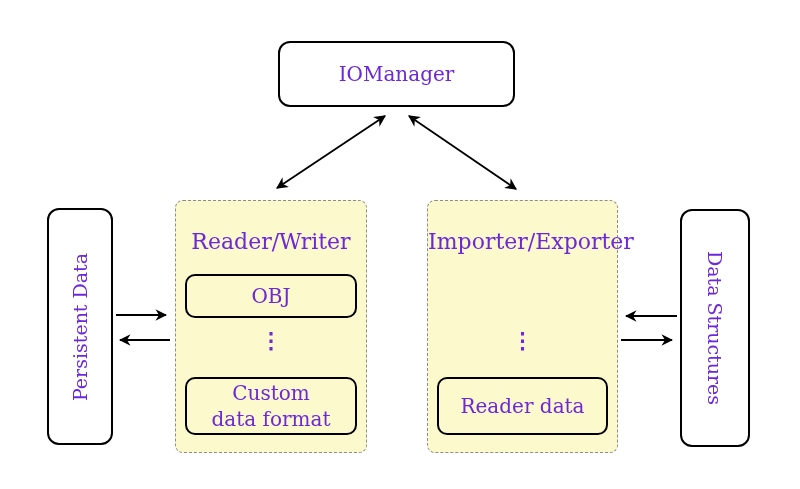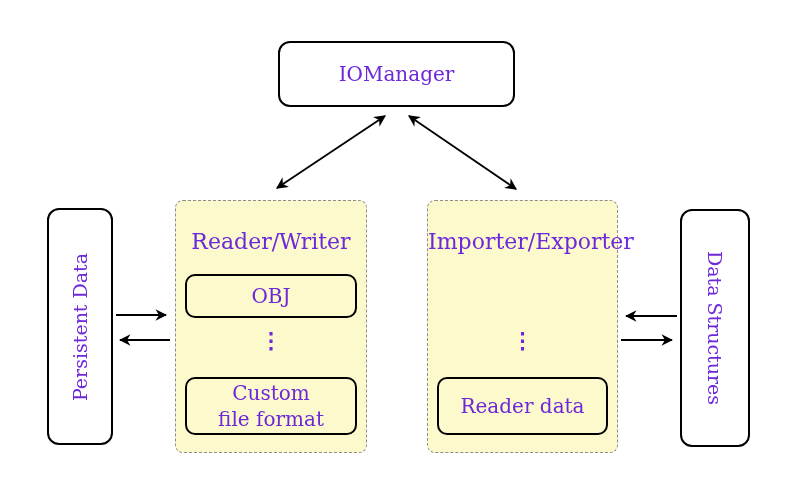--- a/index.html
+++ b/index.html
@@ -129,21 +129,21 @@
   </div>
 
   <div id="panel-reader-writer" class="panel">
     <div class="panel-title">Reader/Writer</div>
     <div class="inner-box top">
       <span>OBJ</span>
     </div>
     <div class="ellipsis">⋮</div>
     <div class="inner-box bottom">
       <span>Custom</span>
-      <span>file format</span>
+      <span>data format</span>
     </div>
   </div>
 
   <div id="panel-importer-exporter" class="panel">
     <div class="panel-title">Importer/Exporter</div>
     <div class="ellipsis">⋮</div>
     <div class="inner-box bottom">
       <span>Reader data</span>
     </div>
   </div>

